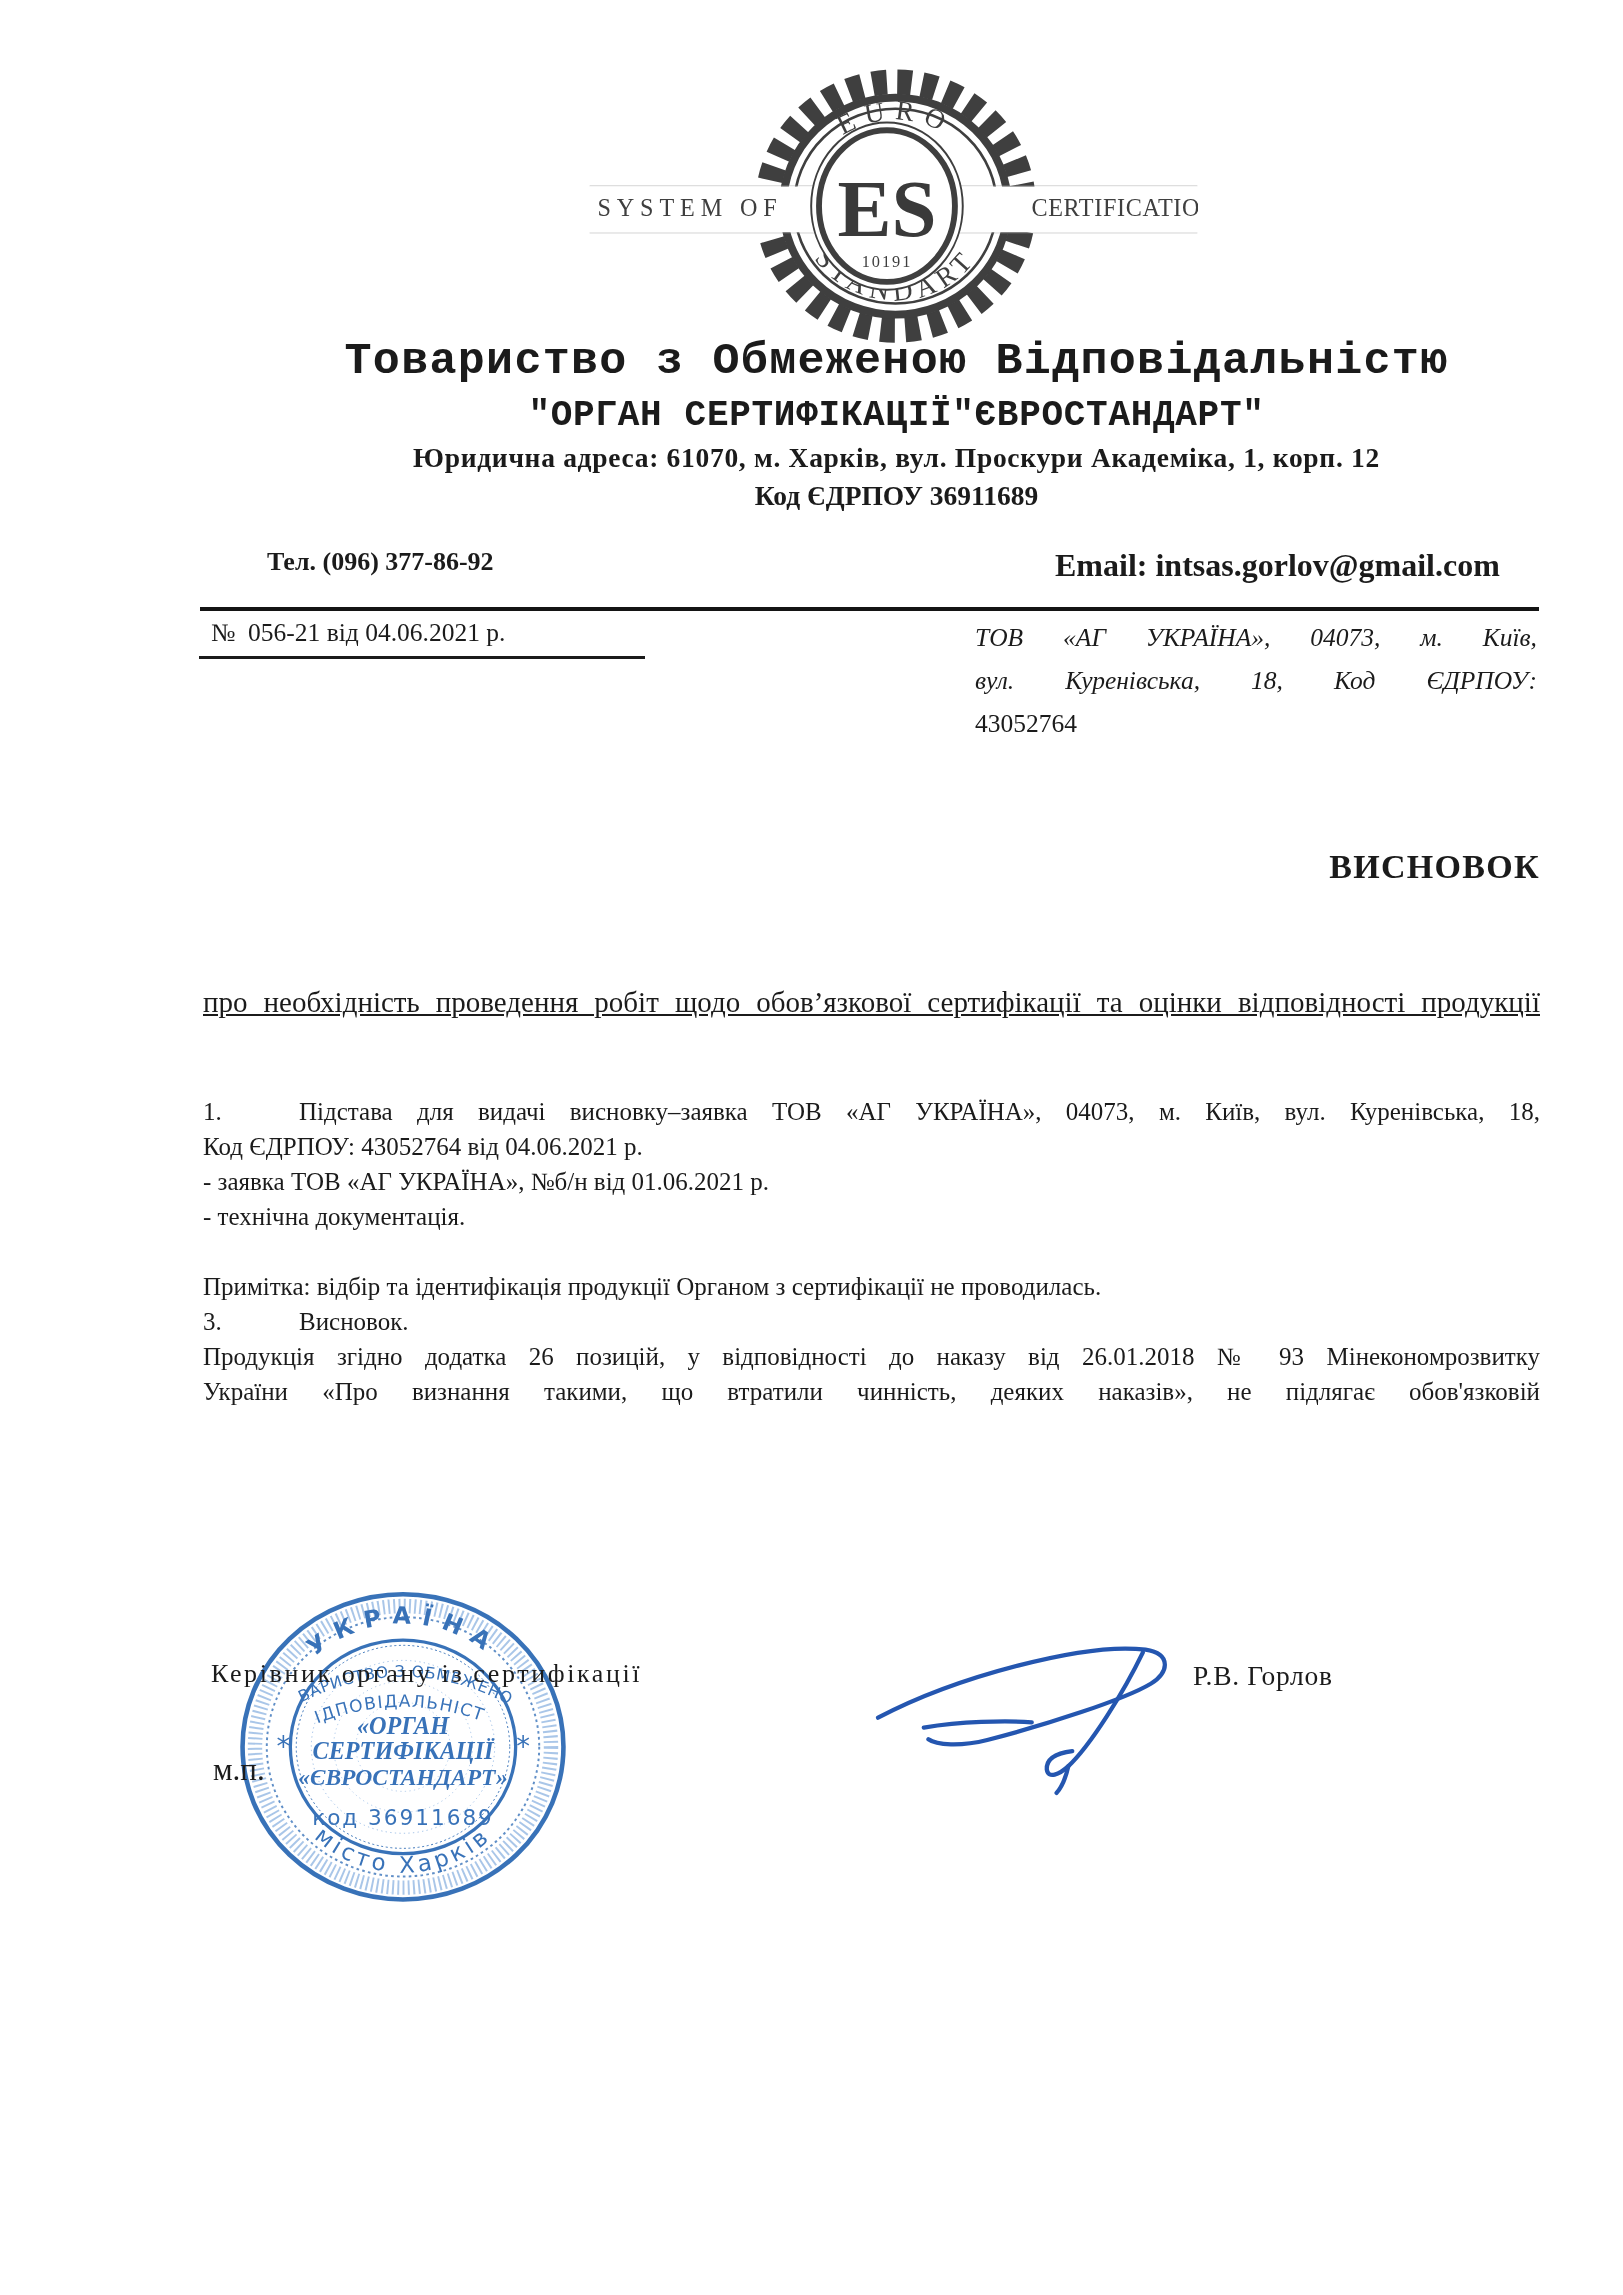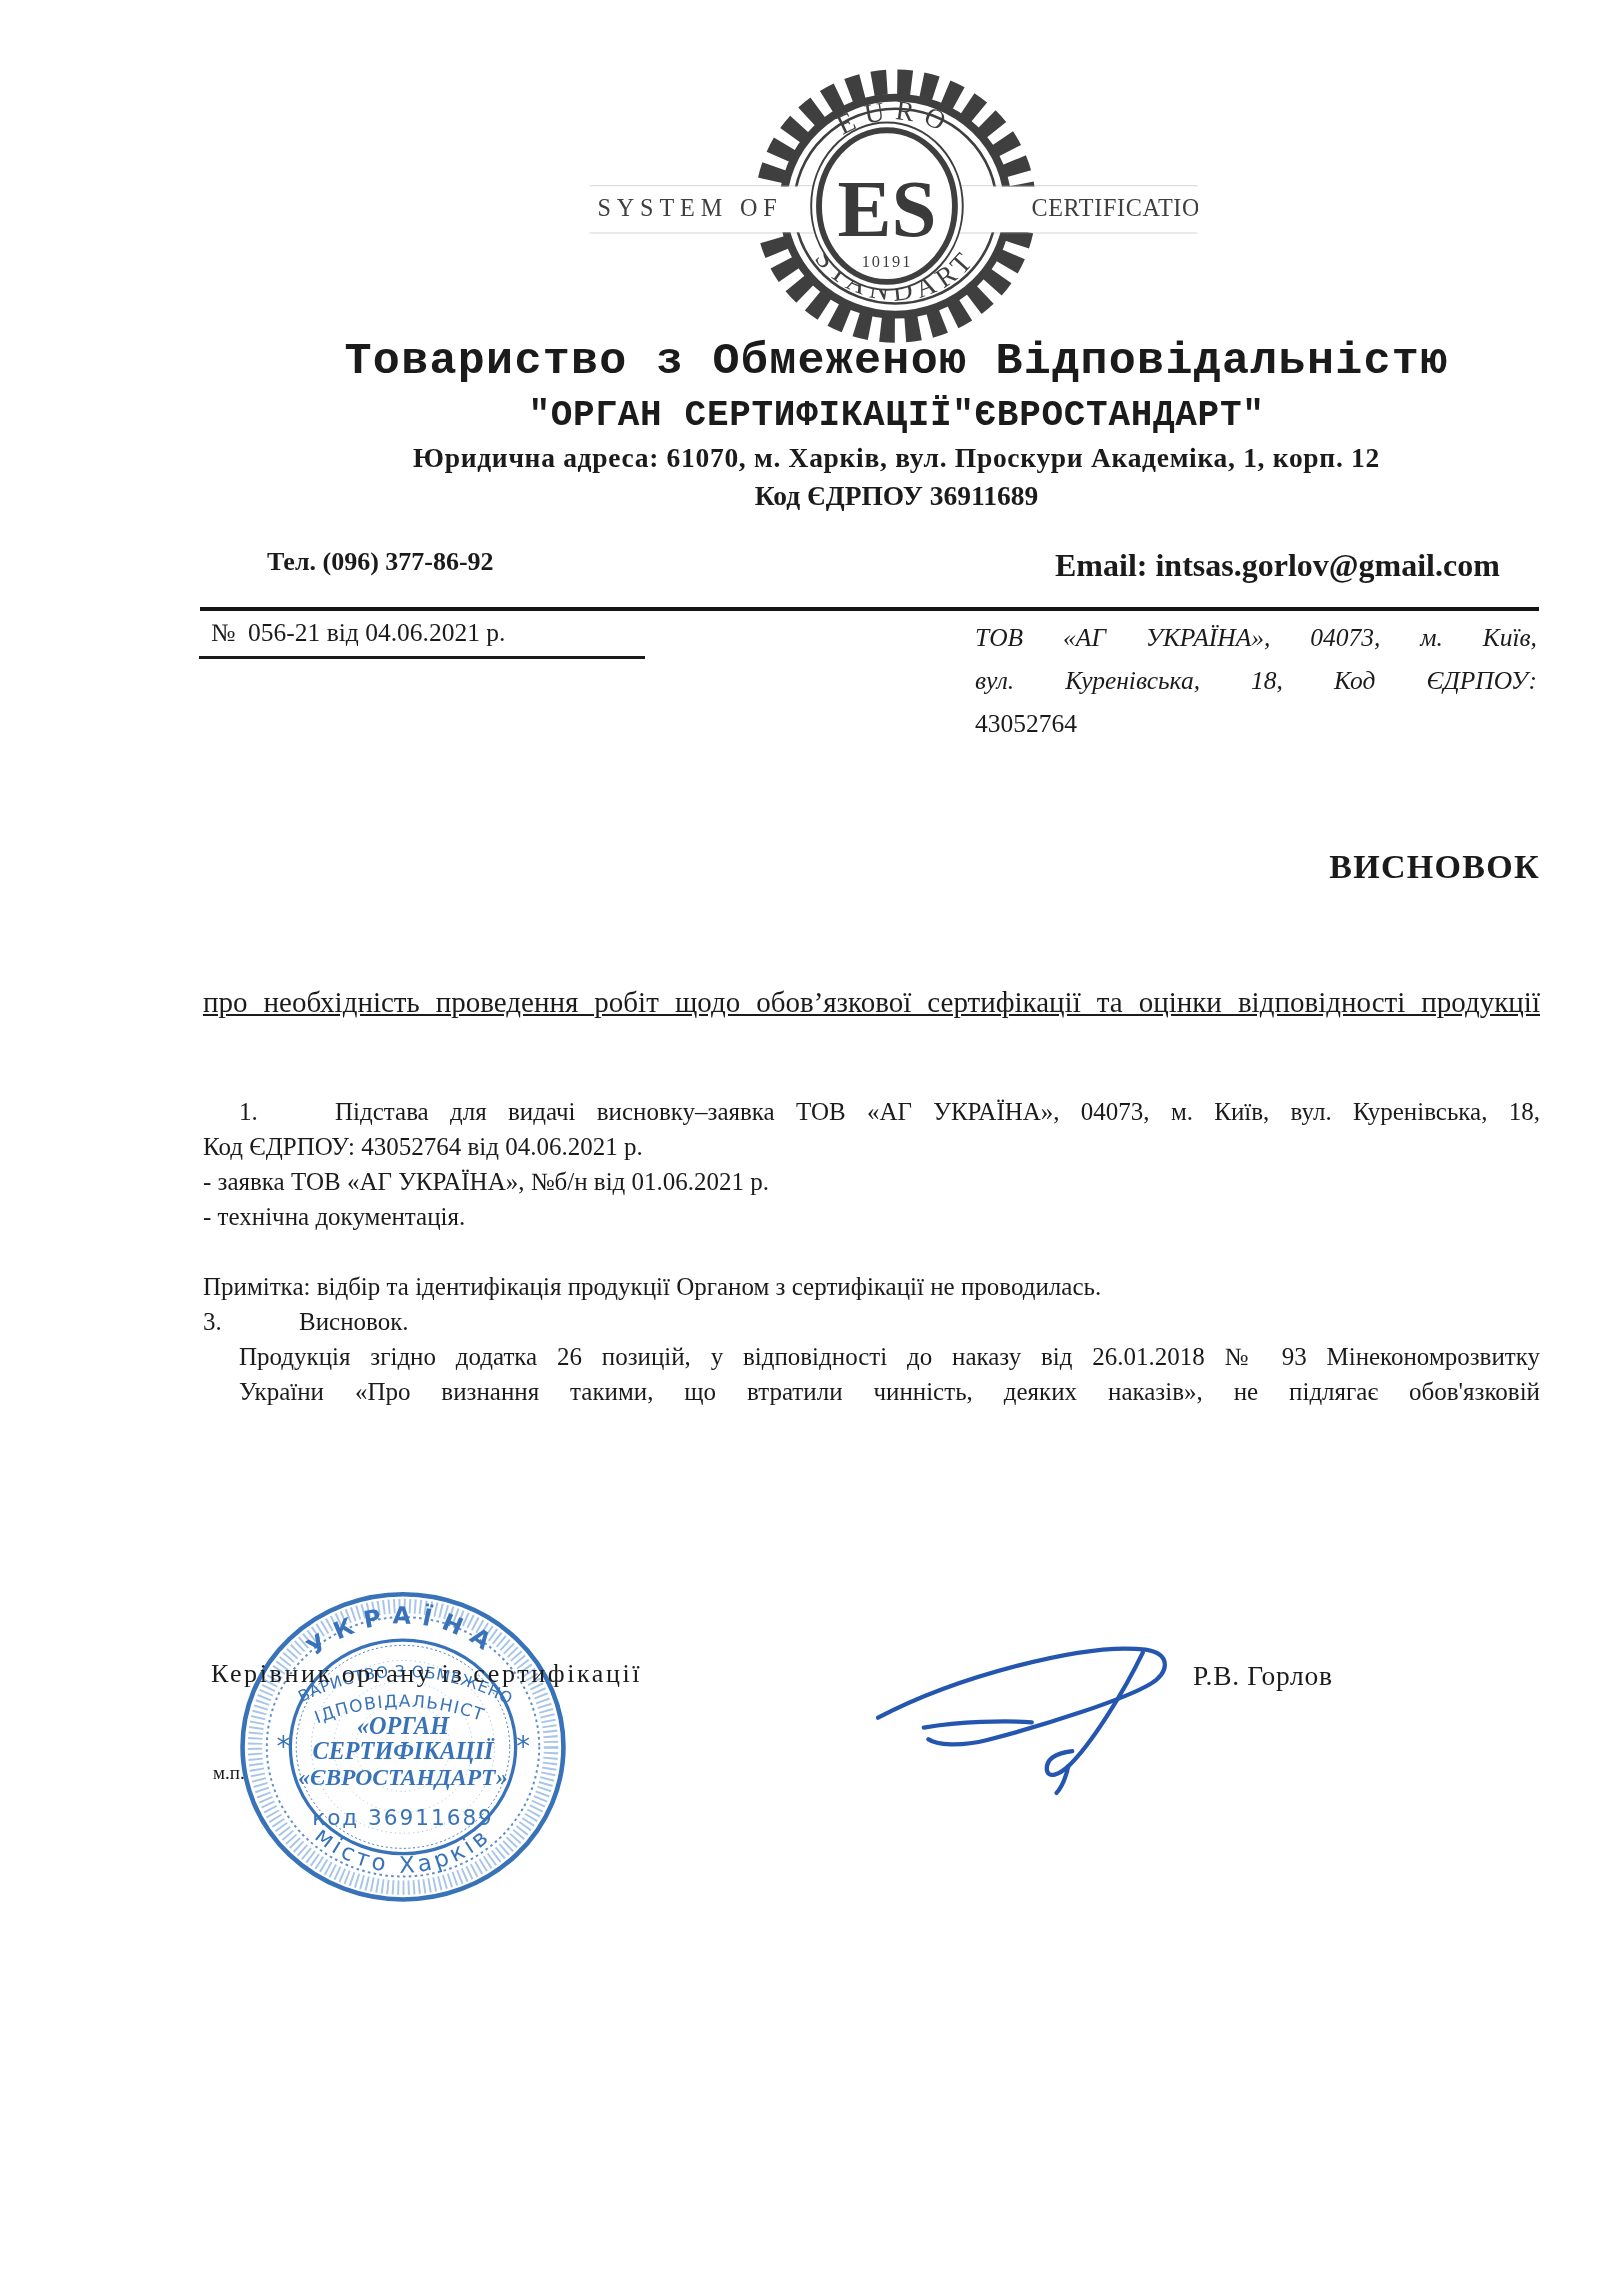--- a/index.html
+++ b/index.html
@@ -28,25 +28,25 @@
   .refline{left:199px;top:656px;width:446px;height:2.6px;background:#1b1b1b;}
 
   .recipient{left:975px;top:616px;width:562px;font-size:25.5px;line-height:43px;}
   .recipient .rline.fill{text-align:justify;text-align-last:justify;font-style:italic;}
 
   .doctitle{left:203px;top:848px;width:1337px;text-align:right;font-size:34px;font-weight:bold;letter-spacing:1.3px;}
   .subtitle{left:203px;top:986px;width:1337px;font-size:29px;text-align:justify;text-align-last:justify;text-decoration:underline;}
 
   .bodyblock{left:203px;top:1094px;width:1337px;font-size:25px;line-height:35px;}
   .bodyblock .bline{min-height:35px;}
-  .bodyblock .bline.fill{text-align:justify;text-align-last:justify;margin-left:36px;}
+  .bodyblock .bline.fill{text-align:justify;text-align-last:justify;}
   .bodyblock .num{display:inline-block;width:96px;}
 
   .siglabel{left:211px;top:1659px;font-size:26px;letter-spacing:2.6px;z-index:3;}
-  .mp{left:213px;top:1752px;font-size:19px;z-index:3;margin-top:10px;}
+  .mp{left:213px;top:1752px;font-size:31px;z-index:3;}
   .signame{left:1193px;top:1660px;font-size:27.5px;letter-spacing:0.7px;}
 
   .logo-svg{left:589px;top:63px;z-index:1;}
   .stamp-svg{left:236px;top:1587px;opacity:0.95;z-index:2;}
   .sign-svg{left:863px;top:1609px;z-index:2;}
 </style>
 </head>
 <body>
 
 <div class="page">

